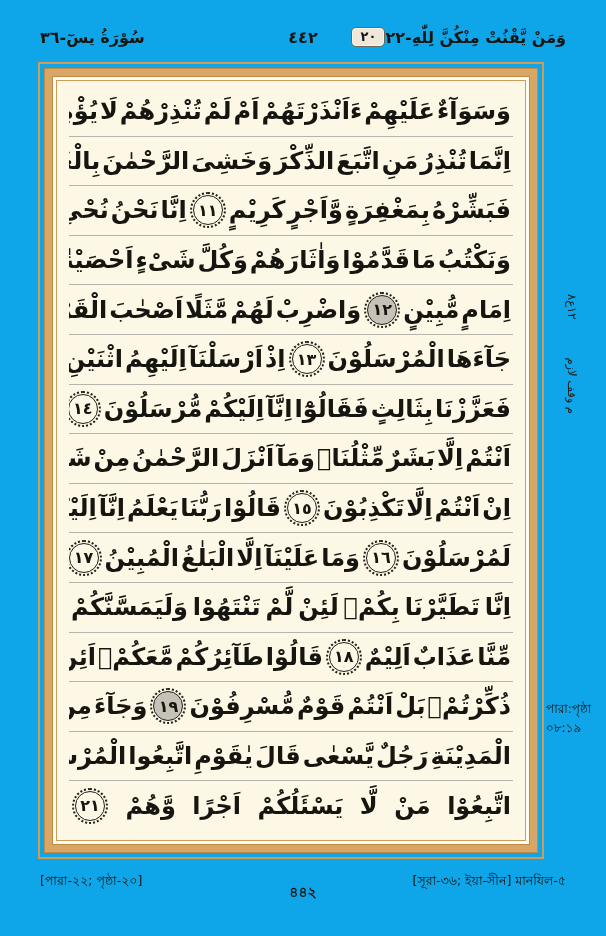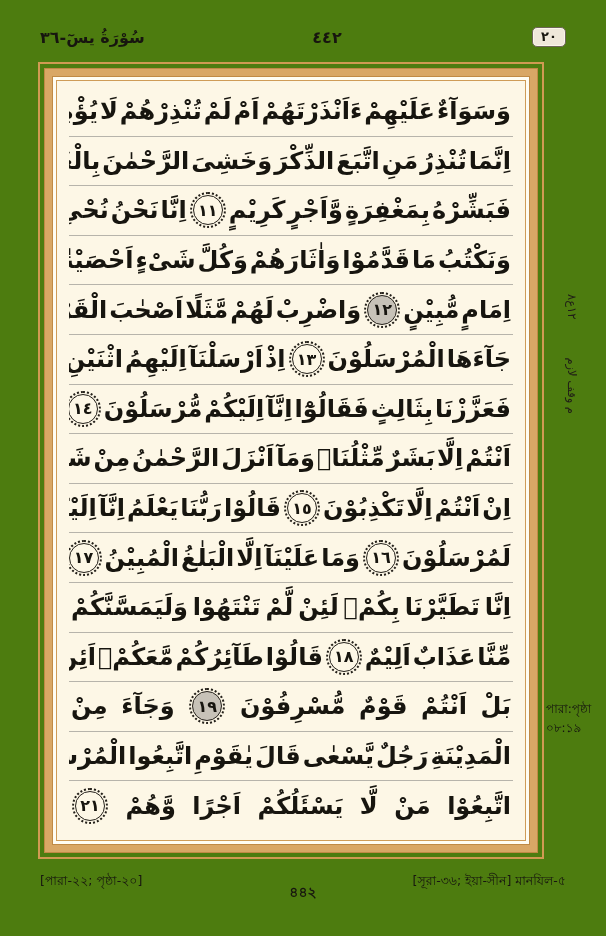--- a/index.html
+++ b/index.html
@@ -1,30 +1,30 @@
 <!DOCTYPE html>
 <html><head>
 <meta charset="utf-8">
 <style>
   html,body { margin:0; padding:0; background:#e8e4da; }
   .page {
     position:relative; width:606px; height:936px; overflow:hidden;
-    background:#4d7c0f; color:#17150f;
+    background:#0ea5e9; color:#17150f;
     font-family:"DejaVu Sans", sans-serif;
   }
 
   
   .header {
     position:absolute; top:24px; left:40px; right:40px; height:26px;
     display:flex; align-items:center; justify-content:space-between;
     font-size:16px; font-weight:bold; direction:ltr;
   }
   .h-center {
     position:absolute; left:50%; transform:translateX(-50%);
-    font-size:16px; font-weight:bold;margin-left:24px;
+    font-size:16px; font-weight:bold;
   }
   .h-right { display:flex; align-items:center; }
   .badge {
     display:inline-block; min-width:22px; text-align:center;
     border:1px solid #6d6558; border-radius:5px; background:#efe8da;
     box-shadow:inset 0 0 0 1px #fbf6ec; padding:1px 5px 2px;
     font-size:13px; font-weight:bold;
   }
 
   
@@ -81,20 +81,21 @@
 </head>
 <body>
 
 <div class="page">
 
   <div class="header">
     <div class="h-left" dir="rtl">سُوْرَةُ يسٓ-٣٦</div>
     <div class="h-center">٤٤٢</div>
     <div class="h-right">
       <span class="badge">٢٠</span>
+      <span dir="rtl">وَمَنْ يَّقْنُتْ مِنْكُنَّ لِلّٰهِ-٢٢</span>
     </div>
   </div>
 
   <div class="f1">
     <div class="f2">
       <div class="f3">
         <div class="f4">
           <div class="f5">
             <div class="f6" id="lines">
                 <div class="qline">
@@ -210,20 +211,21 @@
                   <span class="word">مِّنَّا</span>
                   <span class="word">عَذَابٌ</span>
                   <span class="word">اَلِيْمٌ</span>
                   <span class="ayah">١٨</span>
                   <span class="word">قَالُوْا</span>
                   <span class="word">طَآئِرُكُمْ</span>
                   <span class="word">مَّعَكُمْۚ</span>
                   <span class="word">اَئِنْ</span>
                 </div>
                 <div class="qline">
+                  <span class="word">ذُكِّرْتُمْۚ</span>
                   <span class="word">بَلْ</span>
                   <span class="word">اَنْتُمْ</span>
                   <span class="word">قَوْمٌ</span>
                   <span class="word">مُّسْرِفُوْنَ</span>
                   <span class="ayah shaded">١٩</span>
                   <span class="word">وَجَآءَ</span>
                   <span class="word">مِنْ</span>
                 </div>
                 <div class="qline">
                   <span class="word">الْمَدِيْنَةِ</span>

